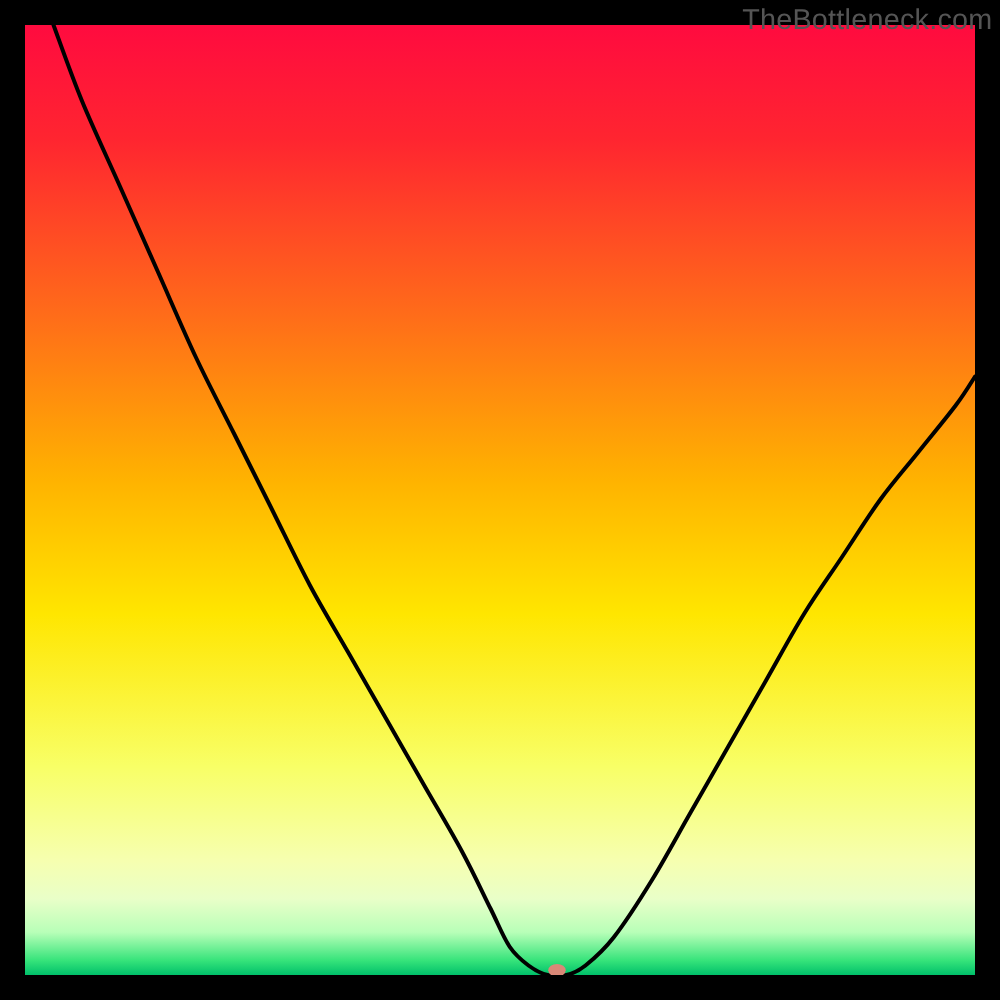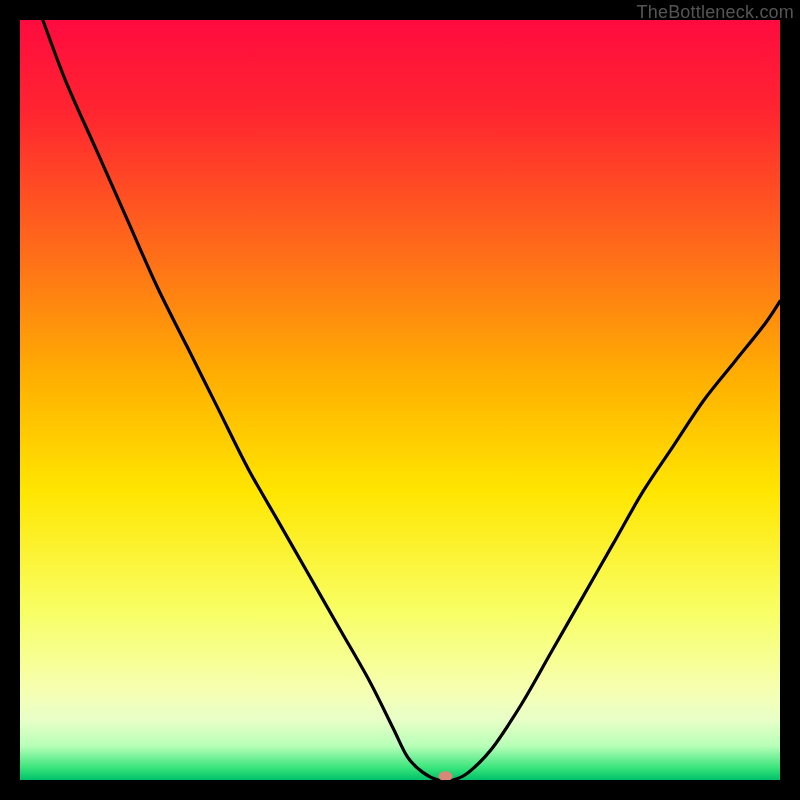--- a/index.html
+++ b/index.html
@@ -23,21 +23,21 @@
     top: 20px;
     width: 760px;
     height: 760px;
     overflow: hidden;
   }
   .watermark {
     position: absolute;
     top: 2px;
     right: 6px;
     color: #555;
-    font-size: 18px;
+    font-size: 23px;
     font-weight: 500;
     letter-spacing: 0.2px;
     z-index: 10;
     pointer-events: none;
   }
   svg { display: block; }
 </style>
 </head>
 <body>
 

